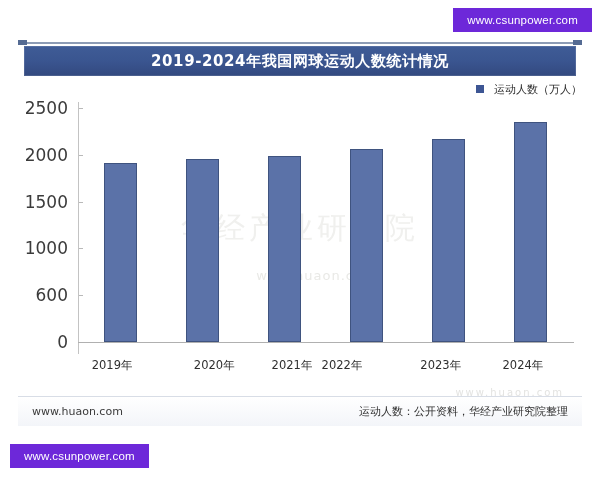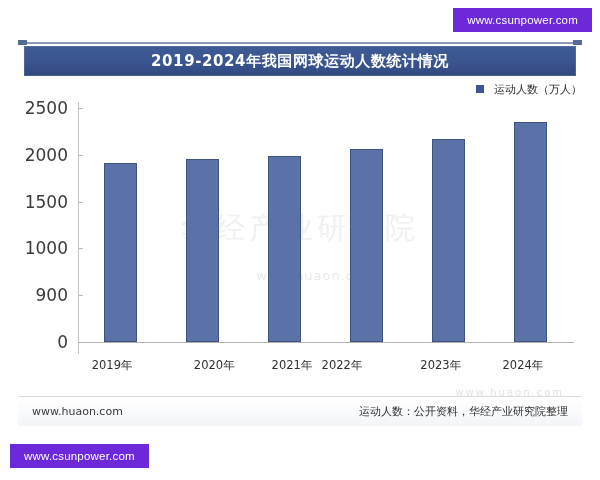--- a/index.html
+++ b/index.html
@@ -134,21 +134,21 @@
   <div class="legend">
     <span class="legend-swatch"></span>
     <span class="legend-label">运动人数（万人）</span>
   </div>
 
   <div class="plot" id="plot">
     <div class="plot-wm">华经产业研究院</div>
     <div class="plot-wm2">www.huaon.com</div>
     <div class="yaxis" id="yaxis">
         <div class="ytick" style="top: 240px;">0</div>
-        <div class="ytick" style="top: 193.2px;">900</div>
+        <div class="ytick" style="top: 193.2px;">600</div>
         <div class="ytick" style="top: 146.4px;">1000</div>
         <div class="ytick" style="top: 99.6px;">1500</div>
         <div class="ytick" style="top: 52.8px;">2000</div>
         <div class="ytick" style="top: 6px;">2500</div>
       </div>
     <div class="axis-v"></div>
     <div class="axis-h" id="axis-h" style="top: 240px;"></div>
     <div class="bars" id="bars">
         <div class="bar" title="2019年: 1910" style="left: 24.65px; width: 32.8667px; height: 178.776px; bottom: 12px; background: rgb(91, 114, 168); border-color: rgb(63, 83, 127);"></div>
         <div class="bar" title="2020年: 1960" style="left: 106.817px; width: 32.8667px; height: 183.456px; bottom: 12px; background: rgb(91, 114, 168); border-color: rgb(63, 83, 127);"></div>

